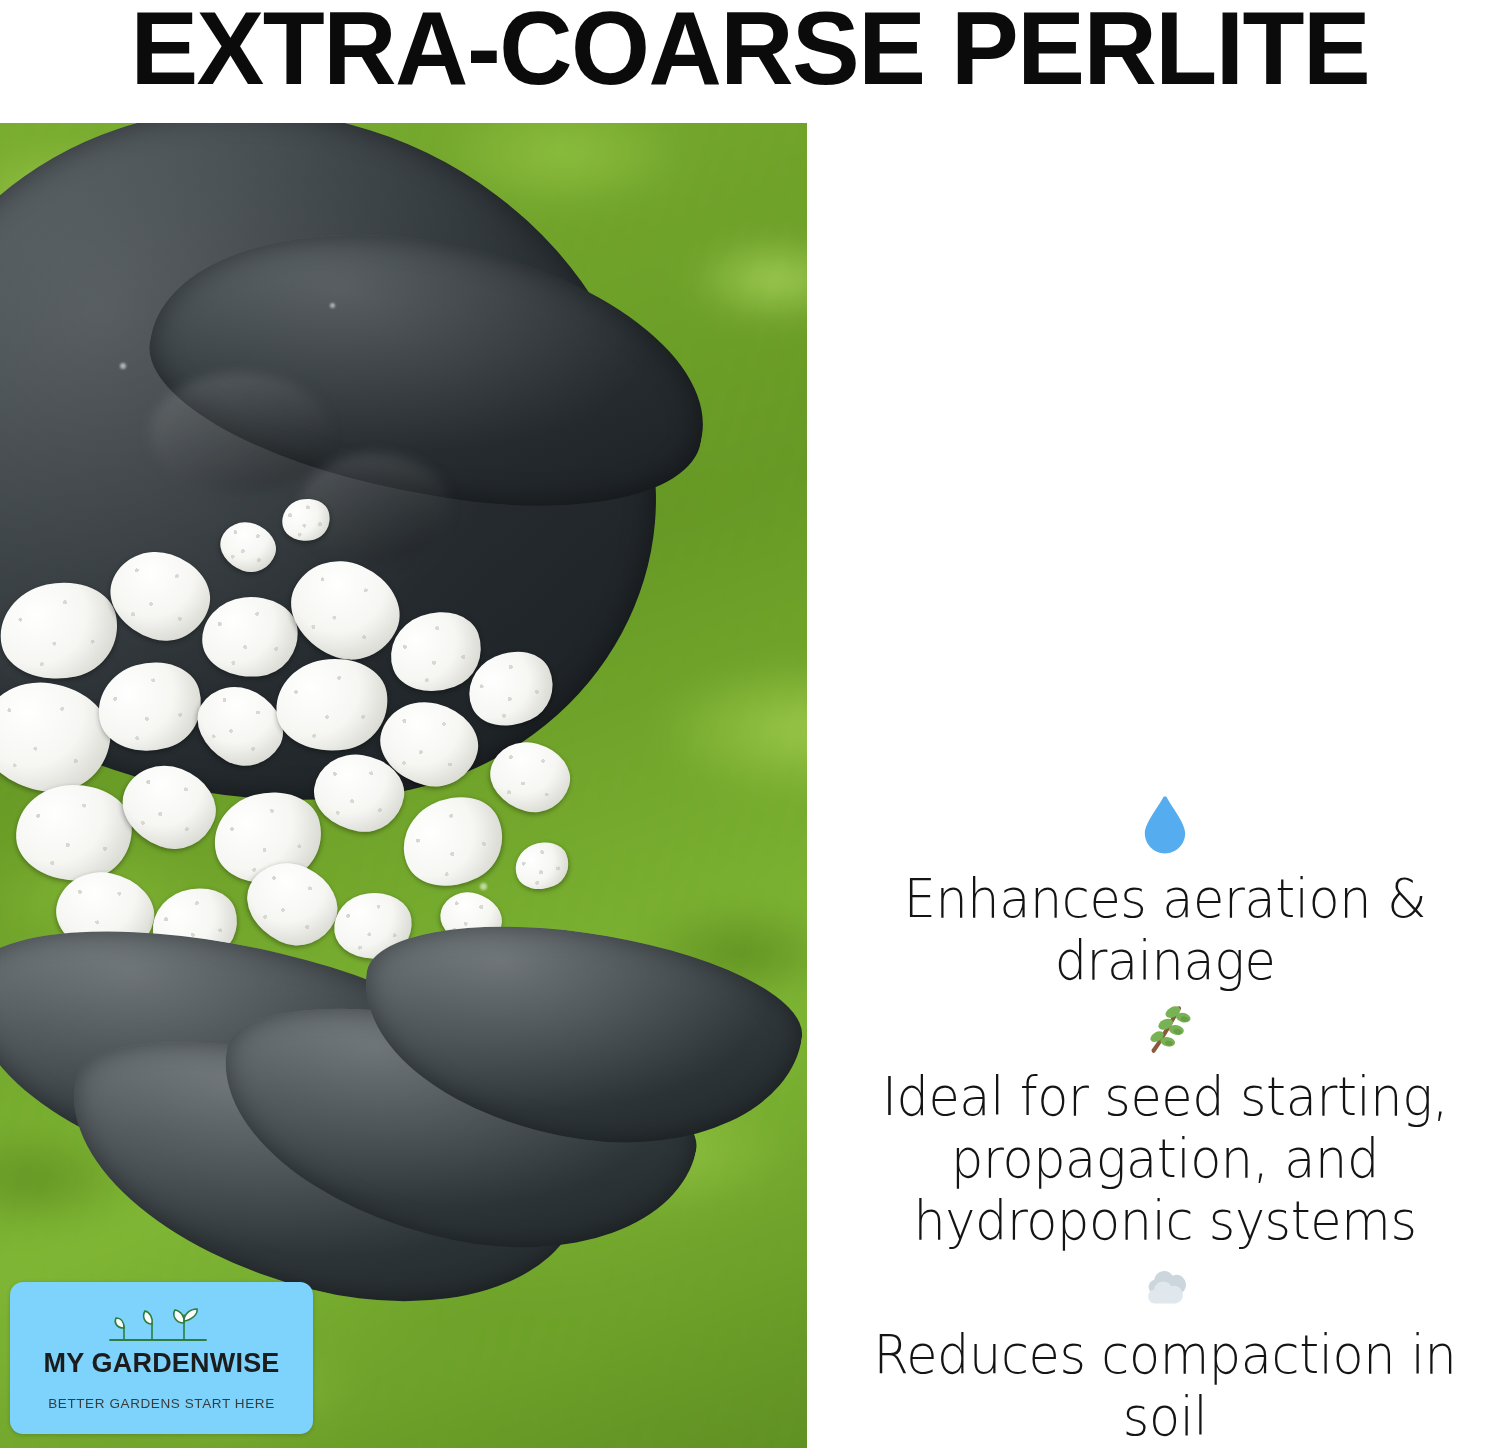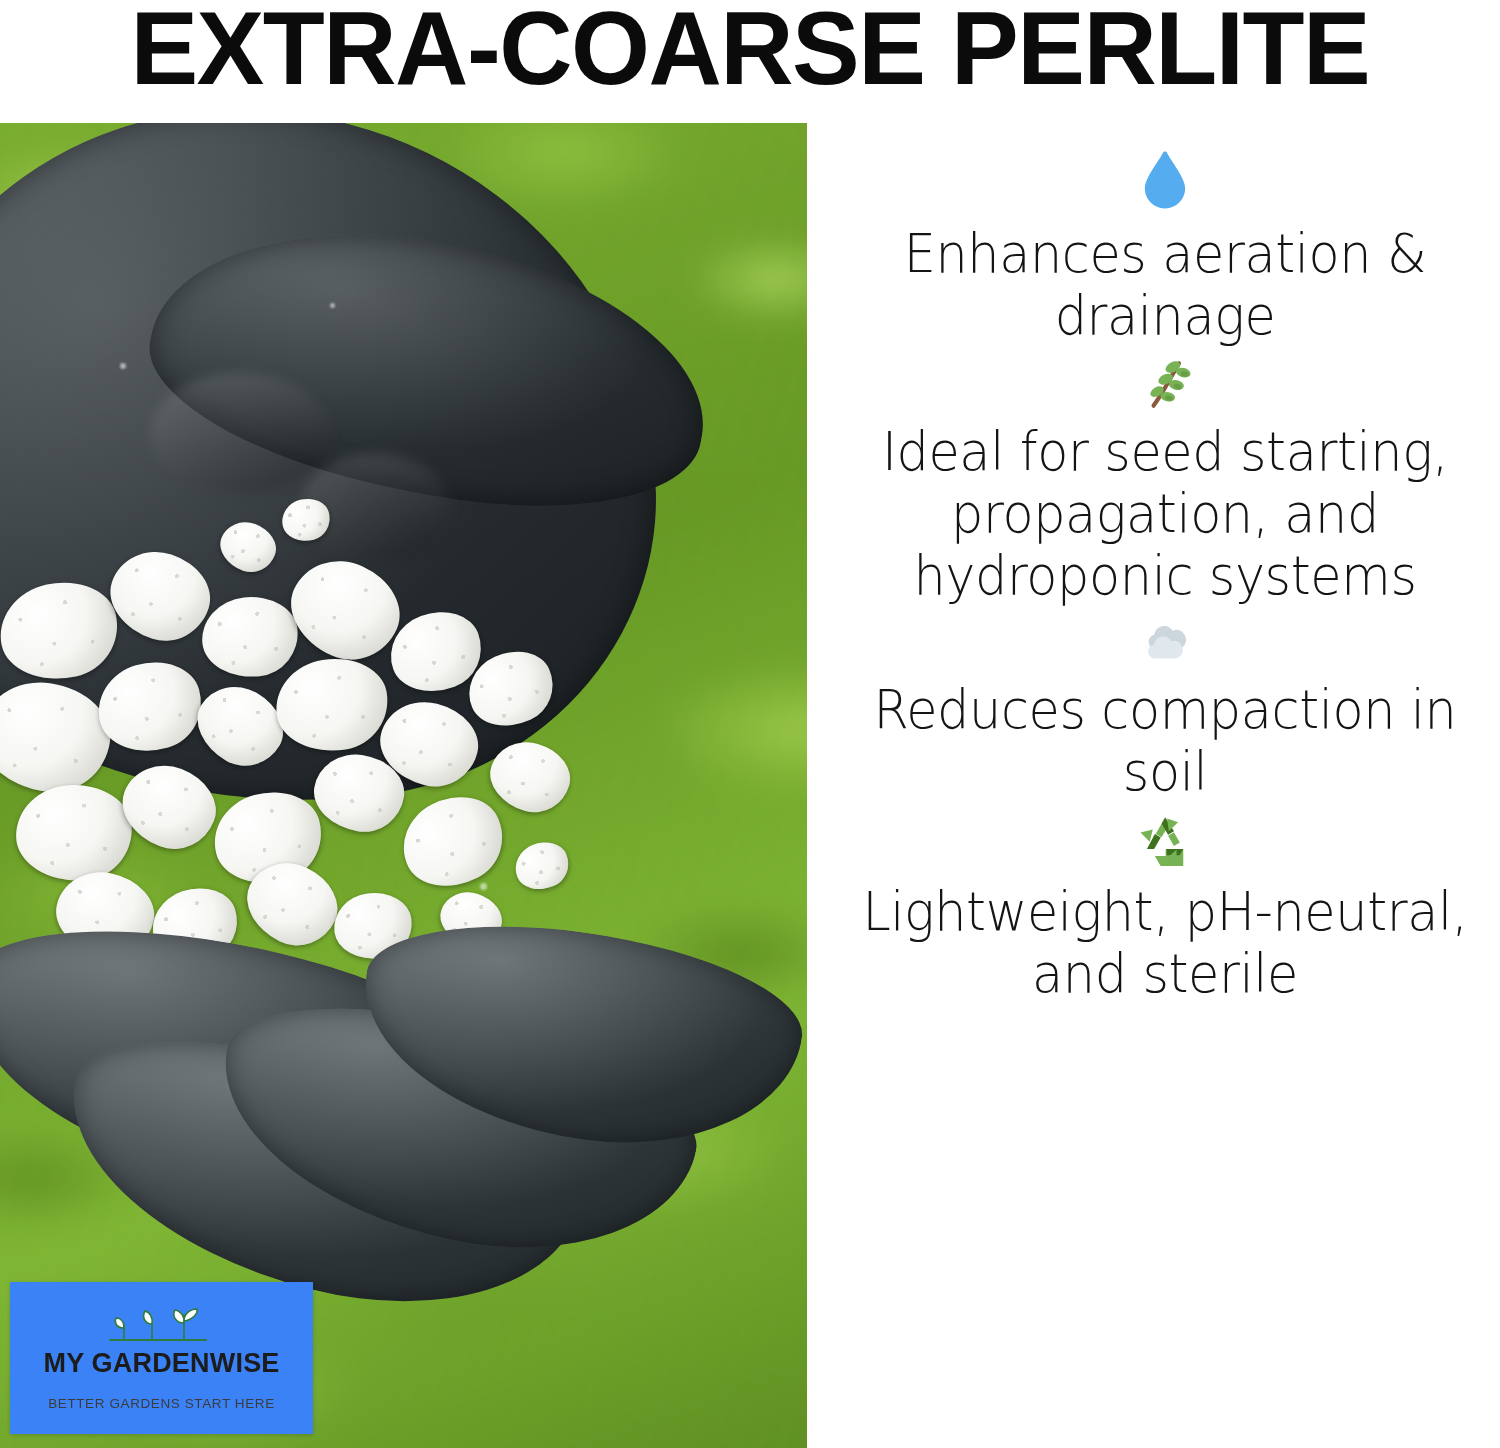--- a/index.html
+++ b/index.html
@@ -151,26 +151,27 @@
     filter: blur(1px);
   }
 
   
   .logo-box {
     position: absolute;
     left: 10px;
     top: 1159px;       
     width: 303px;
     height: 152px;
-    background: #3b82f6;
+    background: #7dd3fc;
     display: flex;
     flex-direction: column;
     align-items: center;
     justify-content: center;
     box-shadow: 0 1px 4px rgba(0,0,0,0.18);
+    border-radius: 13px;
   }
   .logo-sprouts { width: 120px; height: 40px; display: block; margin-bottom: 4px; }
   .logo-name {
     font-family: "Liberation Sans", sans-serif;
     font-weight: bold;
     font-size: 27px;
     letter-spacing: 0.2px;
     color: #1c1c1c;
     line-height: 1;
     white-space: nowrap;
@@ -189,21 +190,21 @@
   
   .features {
     position: absolute;
     left: 830px;
     top: 123px;
     width: 670px;
     height: 1325px;
     display: flex;
     flex-direction: column;
     align-items: center;
-    justify-content: flex-start;
+    justify-content: flex-end;
     padding-top: 24px;
     box-sizing: border-box;
   }
   .feature {
     width: 100%;
     display: flex;
     flex-direction: column;
     align-items: center;
   }
   .feature-icon {
@@ -347,36 +348,14 @@
   <div class="feature f-comp">
     <span class="feature-icon">
       <svg viewBox="0 0 36 36">
         <path fill="#CCD6DD" d="M25.5 9.5c-.9 0-1.8.2-2.5.6C21.8 8.3 19.8 7 17.5 7c-3.3 0-6 2.5-6.4 5.7-2 .5-3.6 2.3-3.6 4.6 0 2.6 2.1 4.7 4.7 4.7h13.3c3.3 0 6-2.7 6-6s-2.7-6.5-6-6.5z"></path>
         <path fill="#E1E8ED" d="M24 16.5c-.7 0-1.4.1-2 .4-1-1.8-2.9-3-5.1-3-3 0-5.5 2.2-5.9 5.1-2.1.3-3.8 2.1-3.8 4.4 0 2.5 2 4.6 4.6 4.6h12.2c3 0 5.5-2.5 5.5-5.5S27 16.5 24 16.5z"></path>
       </svg>
     </span>
     <p class="feature-text">Reduces compaction in soil</p>
   </div>
 
-  <div class="feature f-light">
-    <span class="feature-icon">
-      <svg viewBox="0 0 36 36">
-        <g fill="#77B255">
-          <path d="M18.1 3.6l5.1 8.8-3.4 2 3.4 5.9 3.4-2-5.1-8.8z"></path>
-          <path d="M7.5 22.1l5.1-8.8 3.4 2 3.4-5.9-3.4-2-5.1 8.8z"></path>
-          <path d="M28.6 22.1H18.4v4H12.1l3.4 5.9h13.1z"></path>
-        </g>
-        <g fill="#3E721D">
-          <path d="M18.1 3.6l-2.1 3.6 3.8 6.6 3.4-2z"></path>
-          <path d="M7.5 22.1l4.2-.1 3.8-6.6-3.4-2z"></path>
-          <path d="M28.6 22.1l-2.1 3.6h-7.6v-3.6z"></path>
-        </g>
-        <g fill="#77B255">
-          <path d="M26.2 27.3l-5.6 4.8 5.6 4.2z" transform="translate(-1.5 -4.8)"></path>
-          <path d="M9.1 17.9l1.8-7.2-7.1 1.8z"></path>
-          <path d="M22.6 7.8l-6.4-2.2 1 7.3z" transform="translate(3 -1.2)"></path>
-        </g>
-      </svg>
-    </span>
-    <p class="feature-text">Lightweight, pH-neutral, and sterile</p>
-  </div>
 
 </div>
 
 </body></html>

